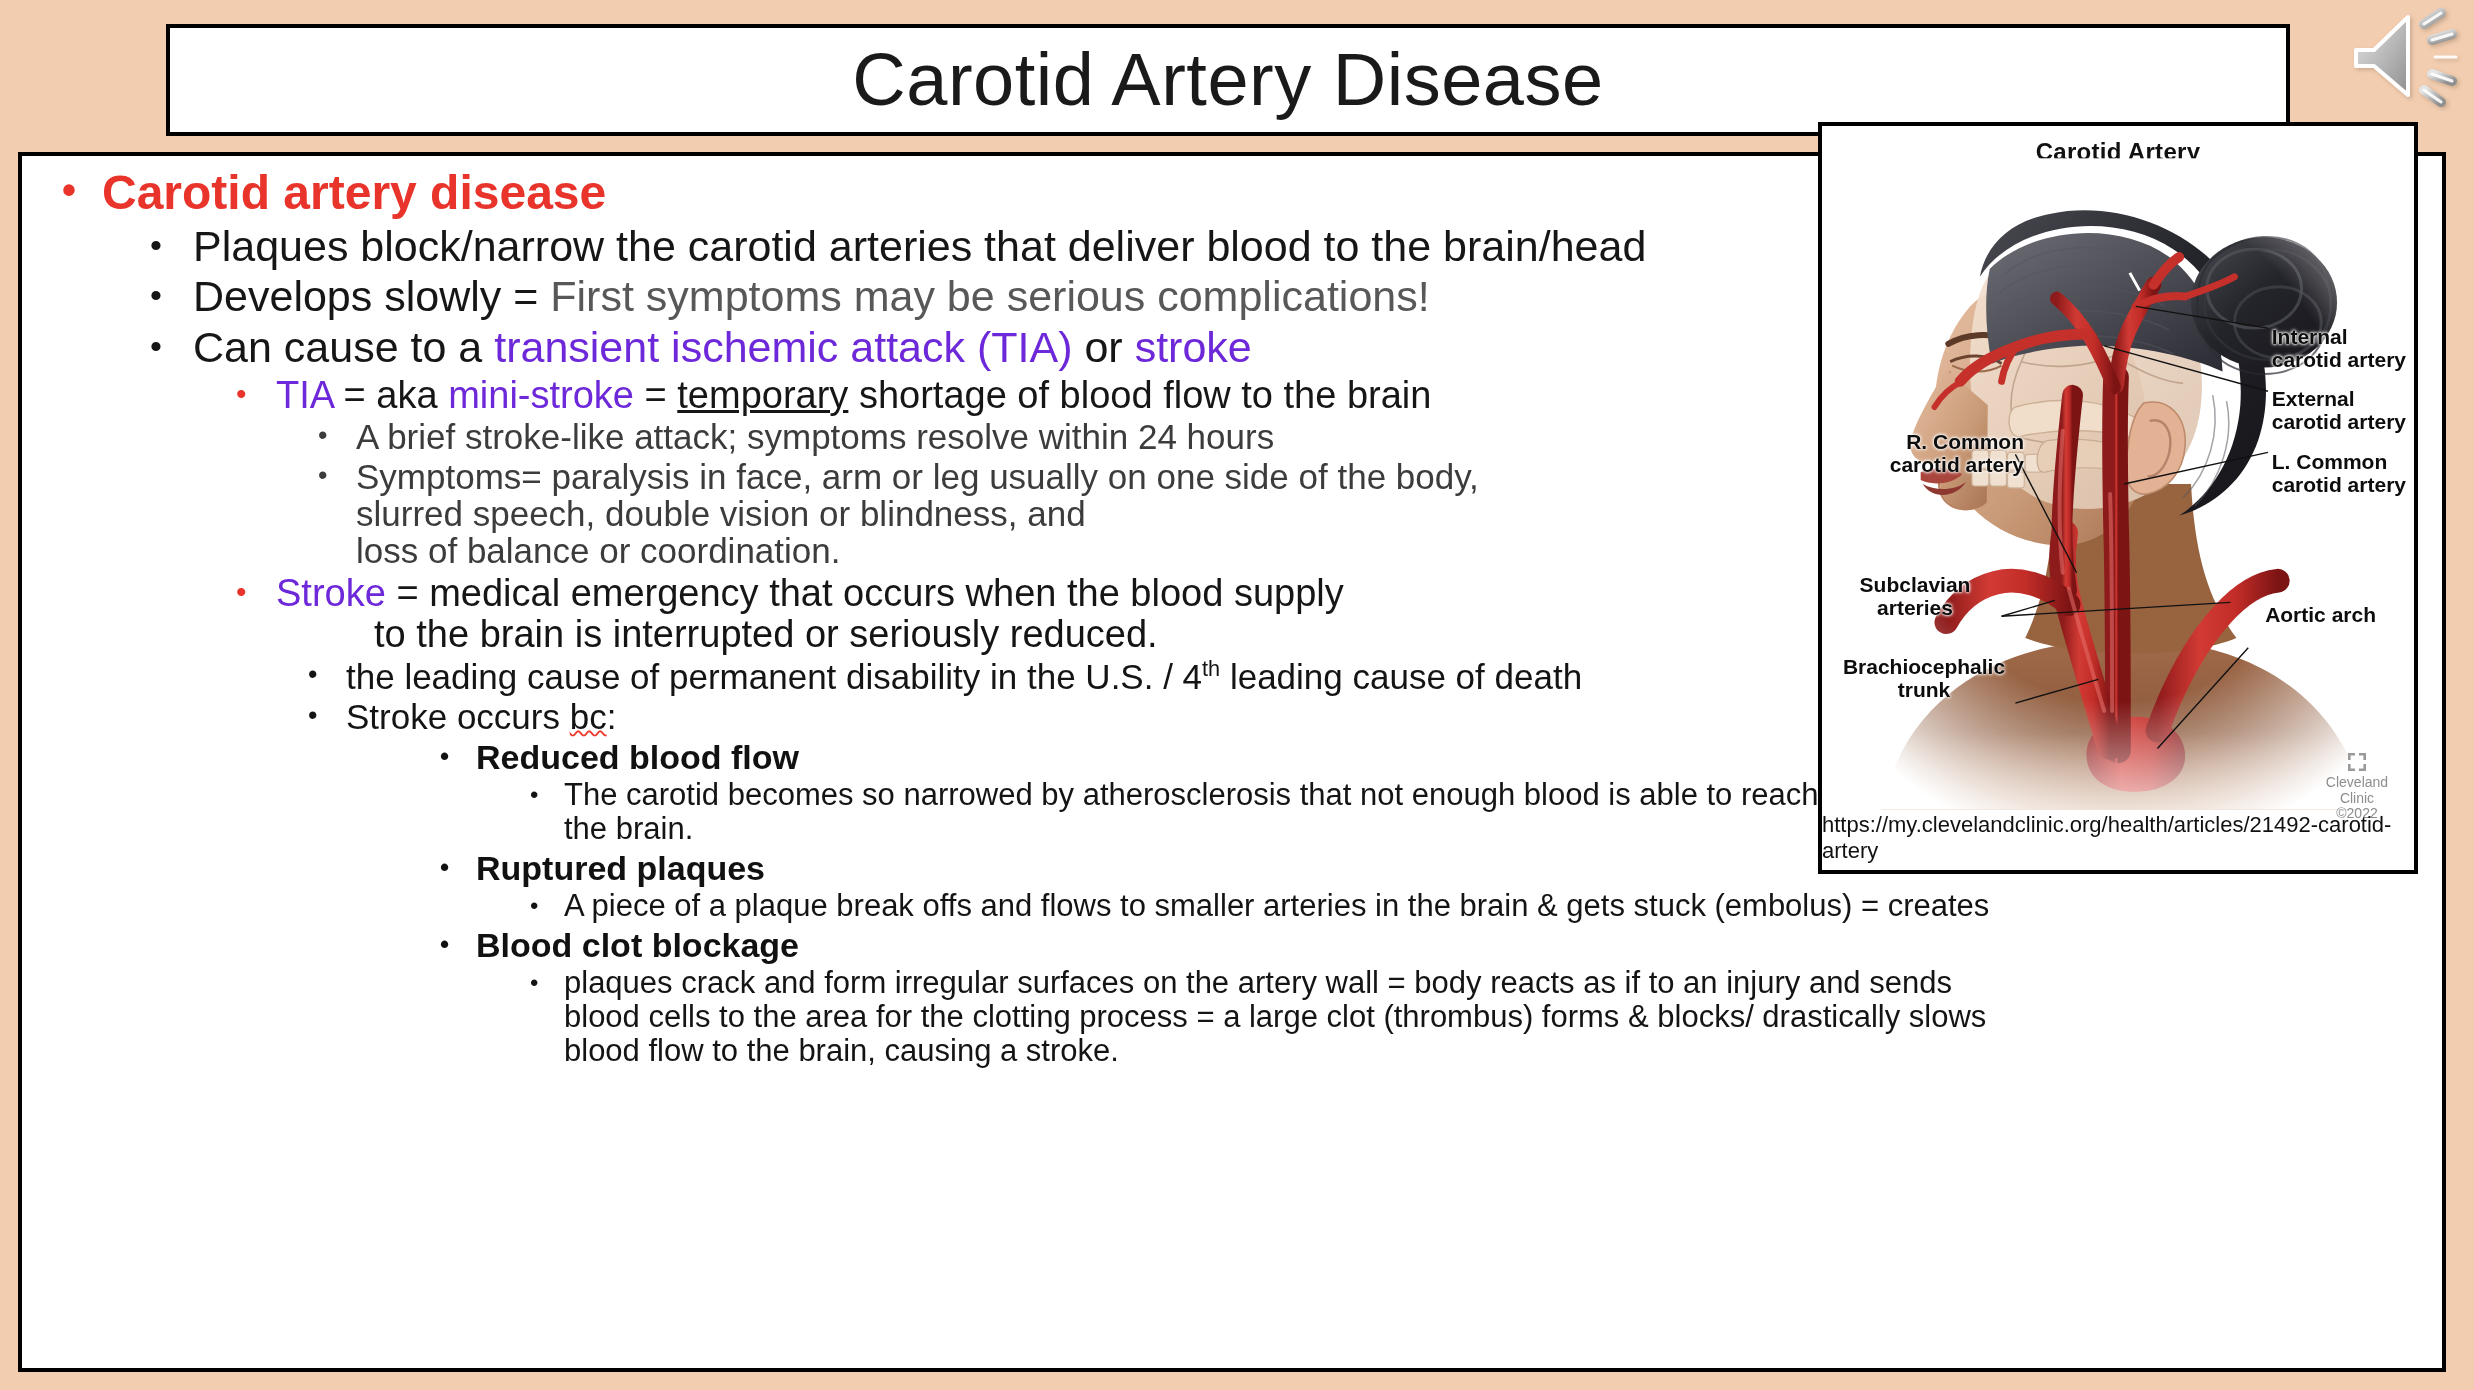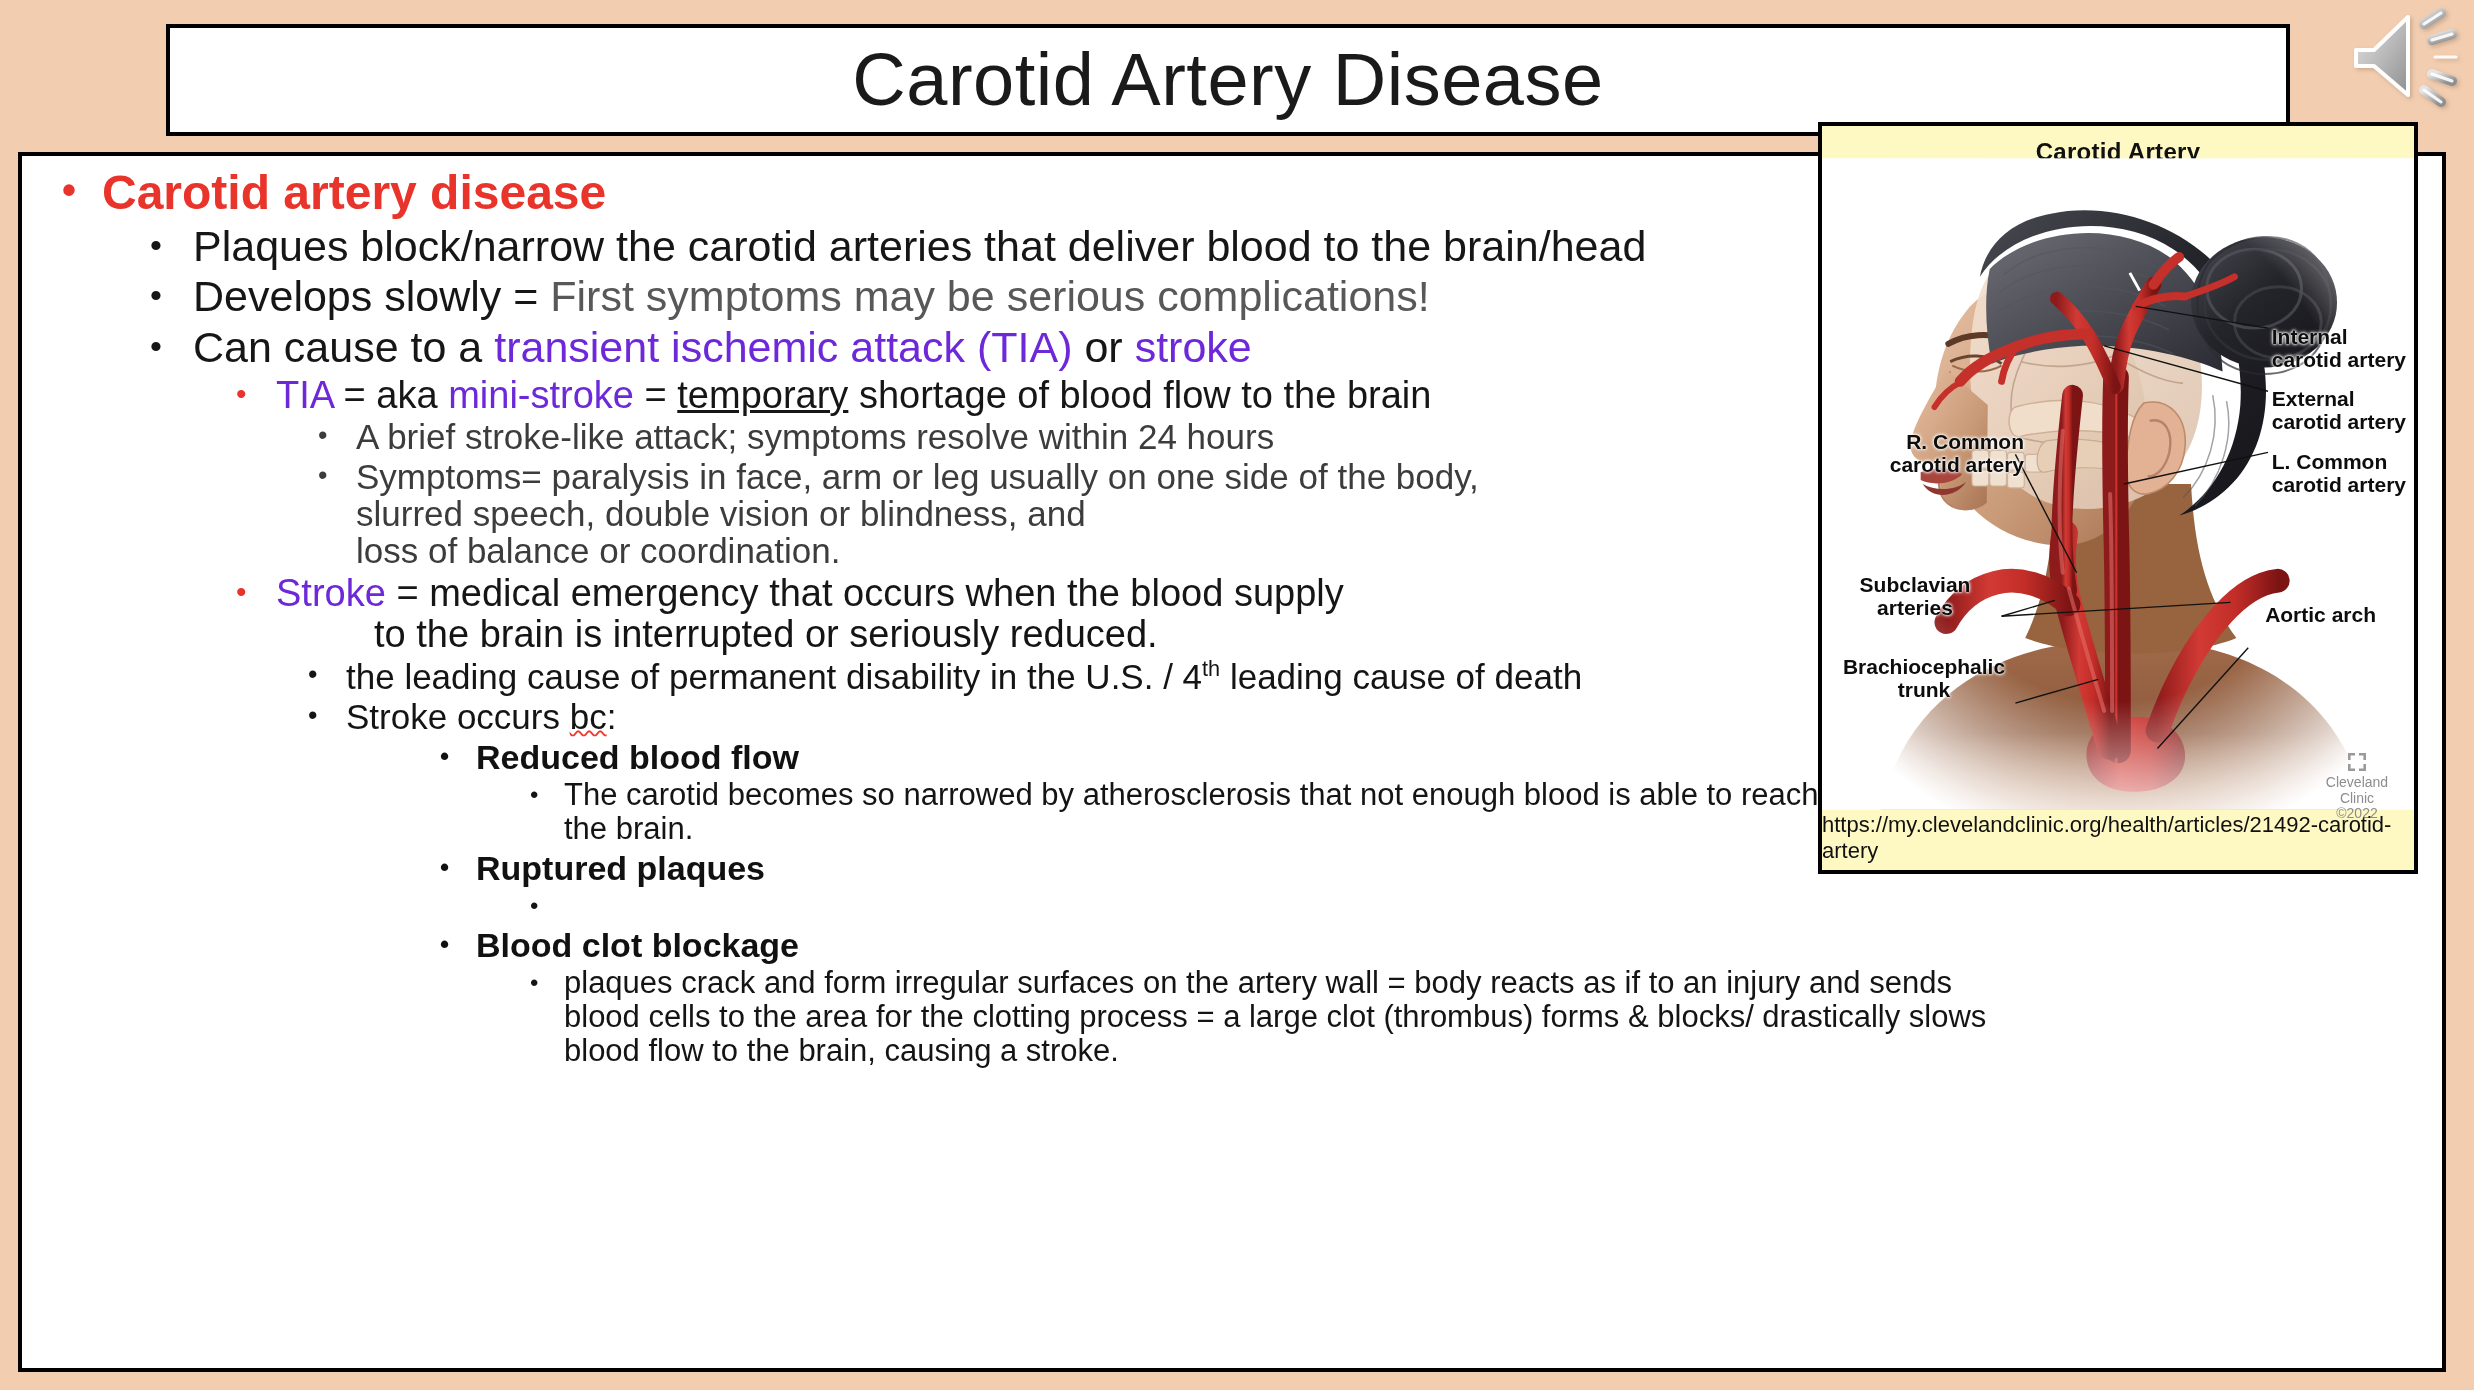--- a/index.html
+++ b/index.html
@@ -167,21 +167,21 @@
     text-decoration-thickness: 2px;
   }
 
   
   #anatomy-panel {
     position: absolute;
     left: 1818px;
     top: 122px;
     width: 600px;
     height: 752px;
-    background: #fef9c3;
+    background: #ffffff;
     border: 4px solid #000000;
     box-sizing: border-box;
     z-index: 5;
     overflow: hidden;
   }
   #anatomy-title {
     position: absolute;
     top: 12px;
     width: 100%;
     text-align: center;
@@ -348,21 +348,21 @@
       </span>
     </div>
 
     <div class="row lvl5">
       <span class="bullet">•</span>
       <span class="txt">Ruptured plaques</span>
     </div>
     <div class="row lvl6">
       <span class="bullet">•</span>
       <span class="txt">
-        <br>
+        <span>A piece of a plaque break offs and flows to smaller arteries in the brain &amp; gets stuck (embolus) = creates</span><br>
       </span>
     </div>
 
     <div class="row lvl5">
       <span class="bullet">•</span>
       <span class="txt">Blood clot blockage</span>
     </div>
     <div class="row lvl6">
       <span class="bullet">•</span>
       <span class="txt">

